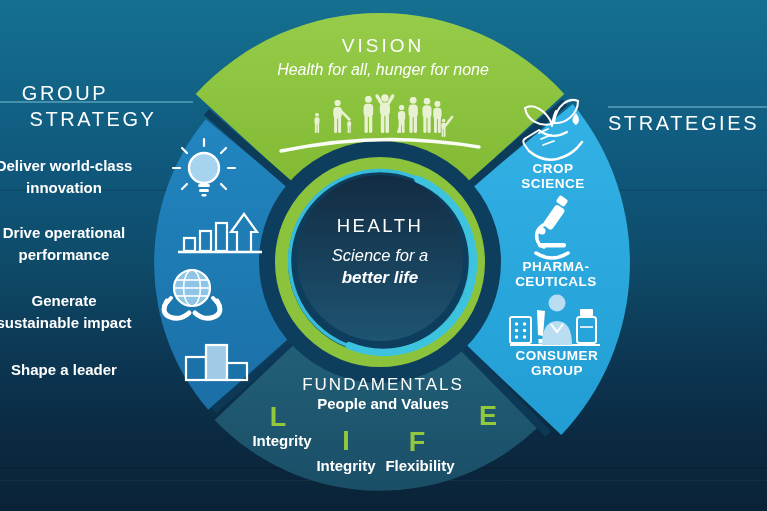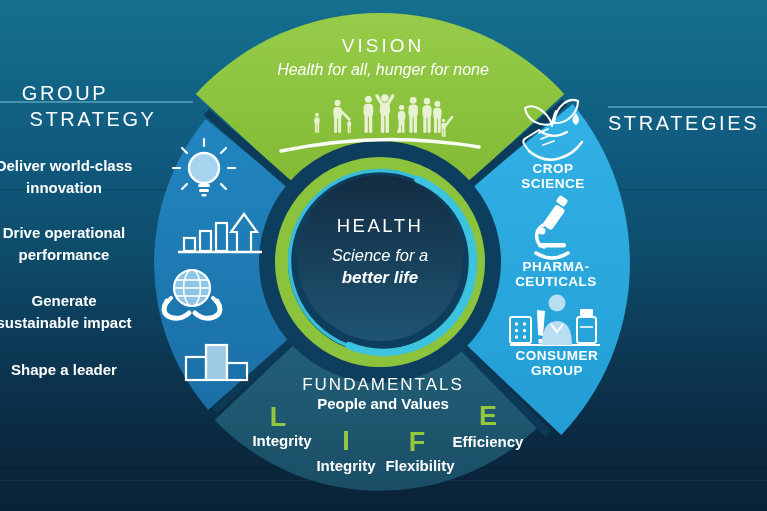--- a/index.html
+++ b/index.html
@@ -231,15 +231,14 @@
   <div class="t fund-label" style="top:375px;left:293px;width:180px;">FUNDAMENTALS</div>
   <div class="t fund-sub" style="top:395px;left:293px;width:180px;text-align:center;">People and Values</div>
 
   <div class="t life-letter" style="top:404px;left:264px;width:28px;">L</div>
   <div class="t life-word" style="top:432px;left:222px;width:120px;">Integrity</div>
   <div class="t life-letter" style="top:428px;left:338px;width:16px;">I</div>
   <div class="t life-word" style="top:457px;left:296px;width:100px;">Integrity</div>
   <div class="t life-letter" style="top:429px;left:403px;width:28px;">F</div>
   <div class="t life-word" style="top:457px;left:370px;width:100px;">Flexibility</div>
   <div class="t life-letter" style="top:403px;left:474px;width:28px;">E</div>
-  <div class="t life-word" style="top:433px;left:438px;width:100px;">Efficiency</div>
 
 </div>
 
 </body></html>

